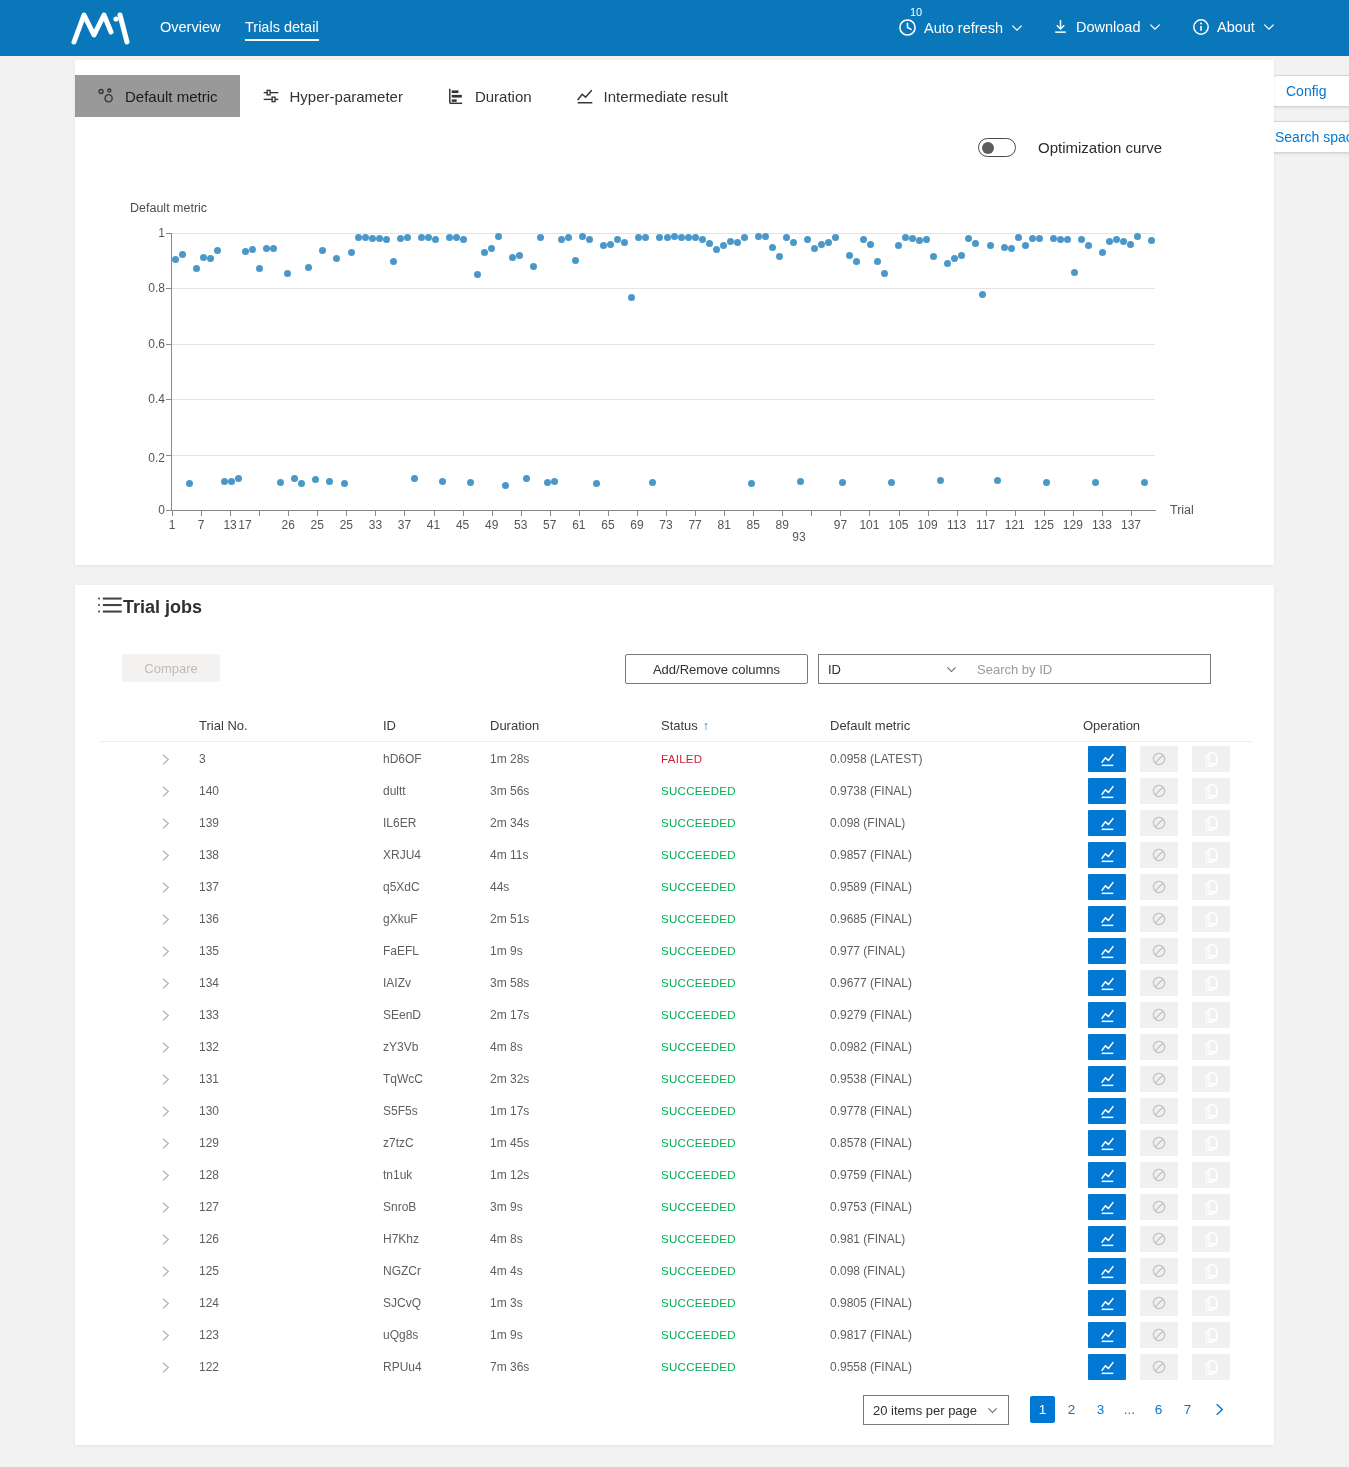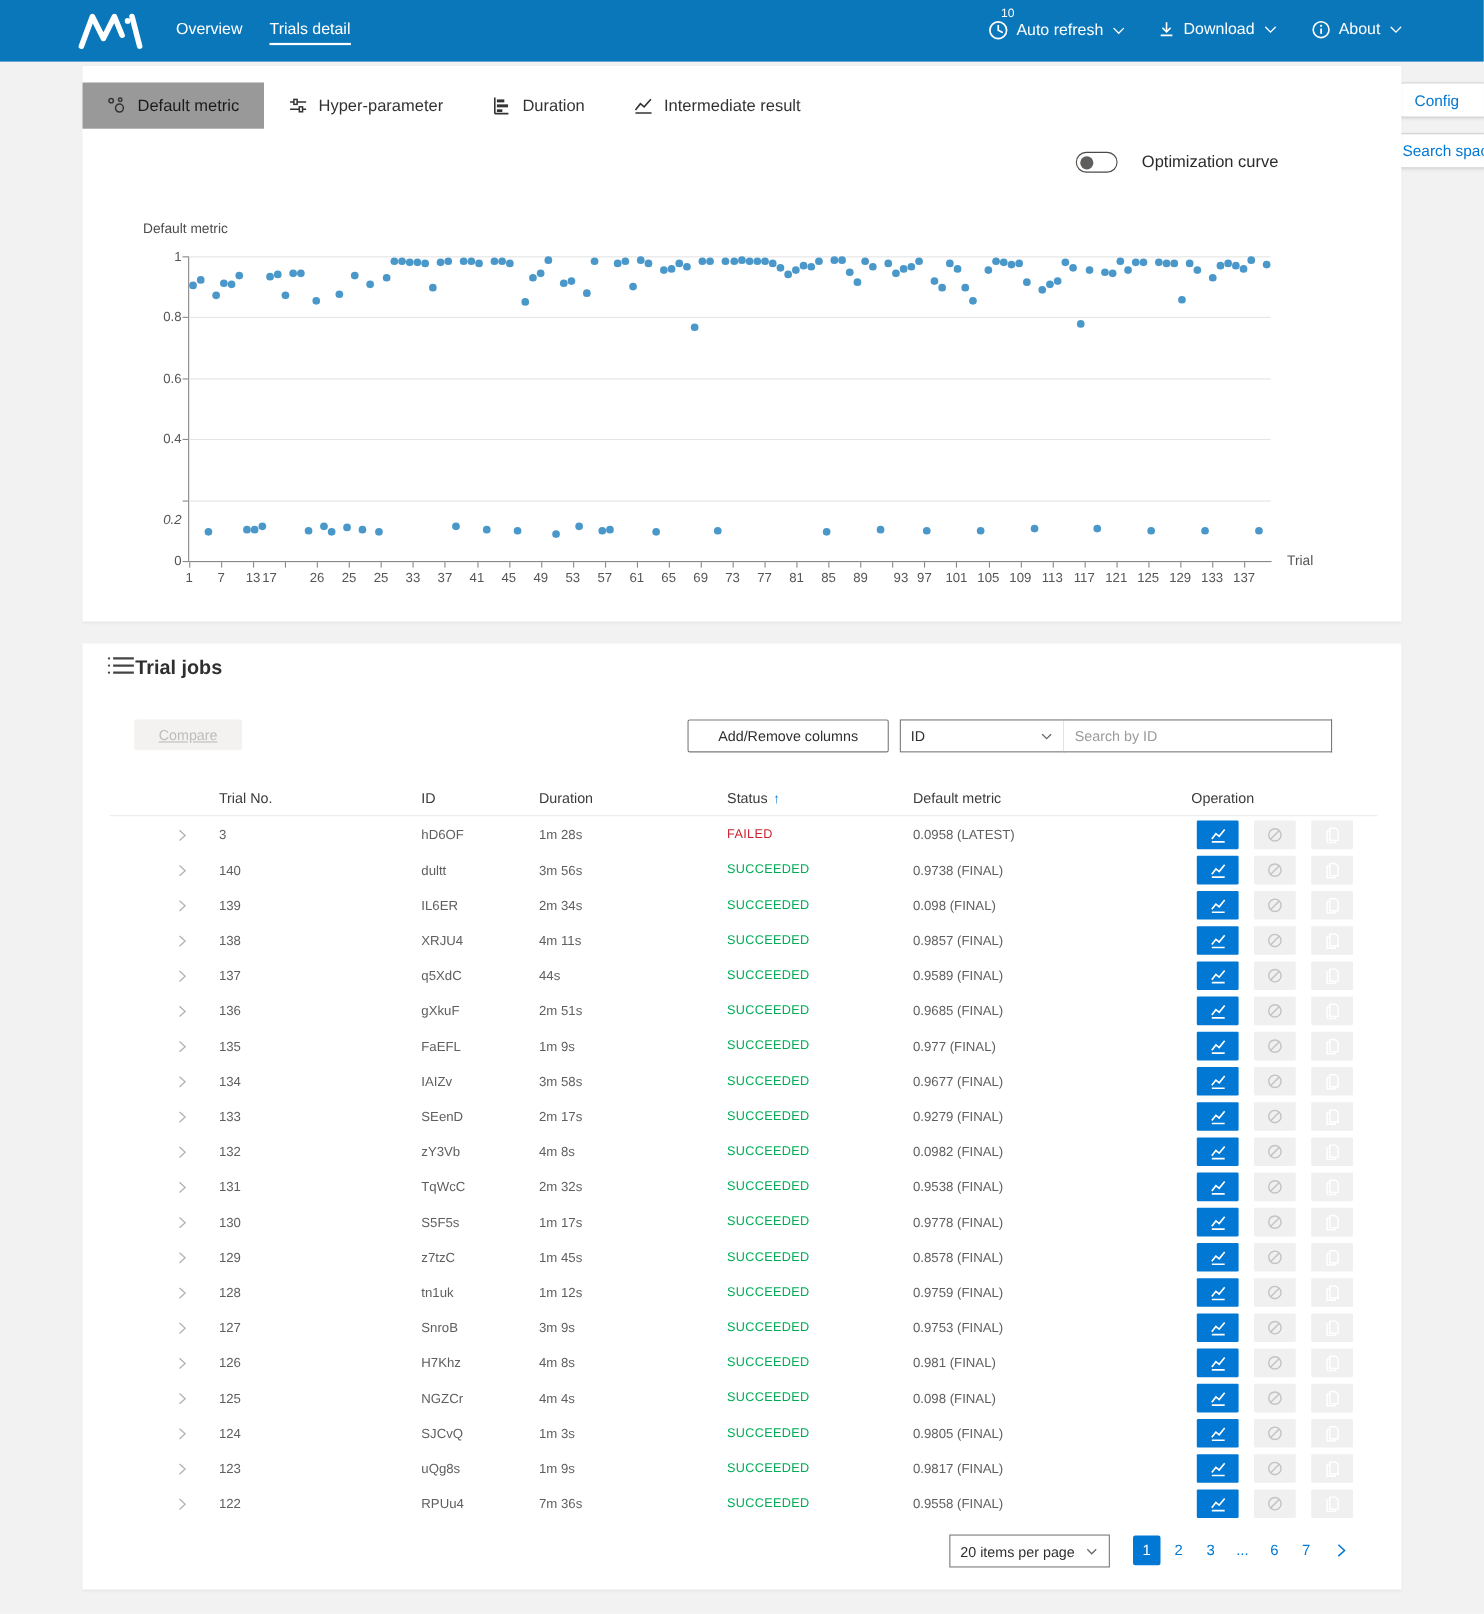--- a/index.html
+++ b/index.html
@@ -58,21 +58,21 @@
   .xtick{position:absolute;top:0;transform:translateX(-50%);font-size:12px;color:#555;}
   .xtickmark{position:absolute;top:-7px;width:1px;height:5px;background:#888;}
   .xticks{position:absolute;left:97px;top:458px;width:1000px;height:16px;}
   .xaxis-name{position:absolute;left:1095px;top:443px;font-size:12.5px;color:#555;}
   .dot{position:absolute;width:7px;height:7px;border-radius:50%;background:var(--dot);}
 
   
   .jobs-title-row{position:absolute;left:22px;top:10px;display:flex;align-items:center;}
   .jobs-title{font-size:18px;font-weight:700;color:#2f2f2f;}
   .btn{font-size:13px;border-radius:2px;cursor:pointer;}
-  .btn-compare{position:absolute;left:47px;top:69px;width:98px;height:28px;background:#f3f2f1;color:#bdbcbb;border:none;text-decoration:underline;}
+  .btn-compare{position:absolute;left:47px;top:69px;width:98px;height:28px;background:#f3f2f1;color:#bdbcbb;border:none;}
   .btn-addremove{position:absolute;left:550px;top:69px;width:183px;height:30px;background:#fff;color:#2f2f2f;border:1px solid #7a7a7a;}
   .select-box{position:absolute;display:flex;align-items:center;justify-content:space-between;background:#fff;border:1px solid #7a7a7a;
     font-size:13px;color:#2f2f2f;padding:0 9px;cursor:pointer;}
   .filter-select{left:743px;top:69px;width:150px;height:30px;}
   .search-input{position:absolute;left:892px;top:69px;width:244px;height:30px;border:1px solid #7a7a7a;border-left:none;
     font-size:13px;padding:0 10px;color:#333;font-family:"Liberation Sans",sans-serif;outline:none;}
   .search-input::placeholder{color:#9a9a9a;}
 
   
   .thead{position:absolute;left:25px;top:125px;width:1152px;height:32px;border-bottom:1px solid #ececec;}
@@ -396,21 +396,21 @@
         <span class="xtick" style="left: 494.03px;">73</span>
         <span class="xtickmark" style="left: 494.03px;"></span>
         <span class="xtick" style="left: 523.091px;">77</span>
         <span class="xtickmark" style="left: 523.091px;"></span>
         <span class="xtick" style="left: 552.152px;">81</span>
         <span class="xtickmark" style="left: 552.152px;"></span>
         <span class="xtick" style="left: 581.212px;">85</span>
         <span class="xtickmark" style="left: 581.212px;"></span>
         <span class="xtick" style="left: 610.273px;">89</span>
         <span class="xtickmark" style="left: 610.273px;"></span>
-        <span class="xtick" style="left: 647px;">93</span>
+        <span class="xtick" style="left: 627px; margin-top: 12px;">93</span>
         <span class="xtickmark" style="left: 639.333px;"></span>
         <span class="xtick" style="left: 668.394px;">97</span>
         <span class="xtickmark" style="left: 668.394px;"></span>
         <span class="xtick" style="left: 697.455px;">101</span>
         <span class="xtickmark" style="left: 697.455px;"></span>
         <span class="xtick" style="left: 726.515px;">105</span>
         <span class="xtickmark" style="left: 726.515px;"></span>
         <span class="xtick" style="left: 755.576px;">109</span>
         <span class="xtickmark" style="left: 755.576px;"></span>
         <span class="xtick" style="left: 784.636px;">113</span>
@@ -430,21 +430,21 @@
       </div>
     <div class="xaxis-name">Trial</div>
   <div class="ylab" style="top: 166px;">1</div>
       <div class="ytick" style="top: 173px;"></div>
       <div class="ylab" style="top: 221.4px;">0.8</div>
       <div class="ytick" style="top: 228.4px;"></div>
       <div class="ylab" style="top: 276.8px;">0.6</div>
       <div class="ytick" style="top: 283.8px;"></div>
       <div class="ylab" style="top: 332.2px;">0.4</div>
       <div class="ytick" style="top: 339.2px;"></div>
-      <div class="ylab" style="top: 405px; font-style: italic;">0.2</div>
+      <div class="ylab" style="top: 391px;">0.2</div>
       <div class="ytick" style="top: 394.6px;"></div>
       <div class="ylab" style="top: 443px;">0</div>
       <div class="ytick" style="top: 450px;"></div>
     </section>
 
   <section class="panel jobs-panel">
     <div class="jobs-title-row">
       <svg width="26" height="24" viewBox="0 0 20 18">
         <circle cx="1.6" cy="2.5" r="0.8" fill="#444"></circle>
           <line x1="4.5" y1="2.5" x2="19" y2="2.5" stroke="#444" stroke-width="1.6"></line>

